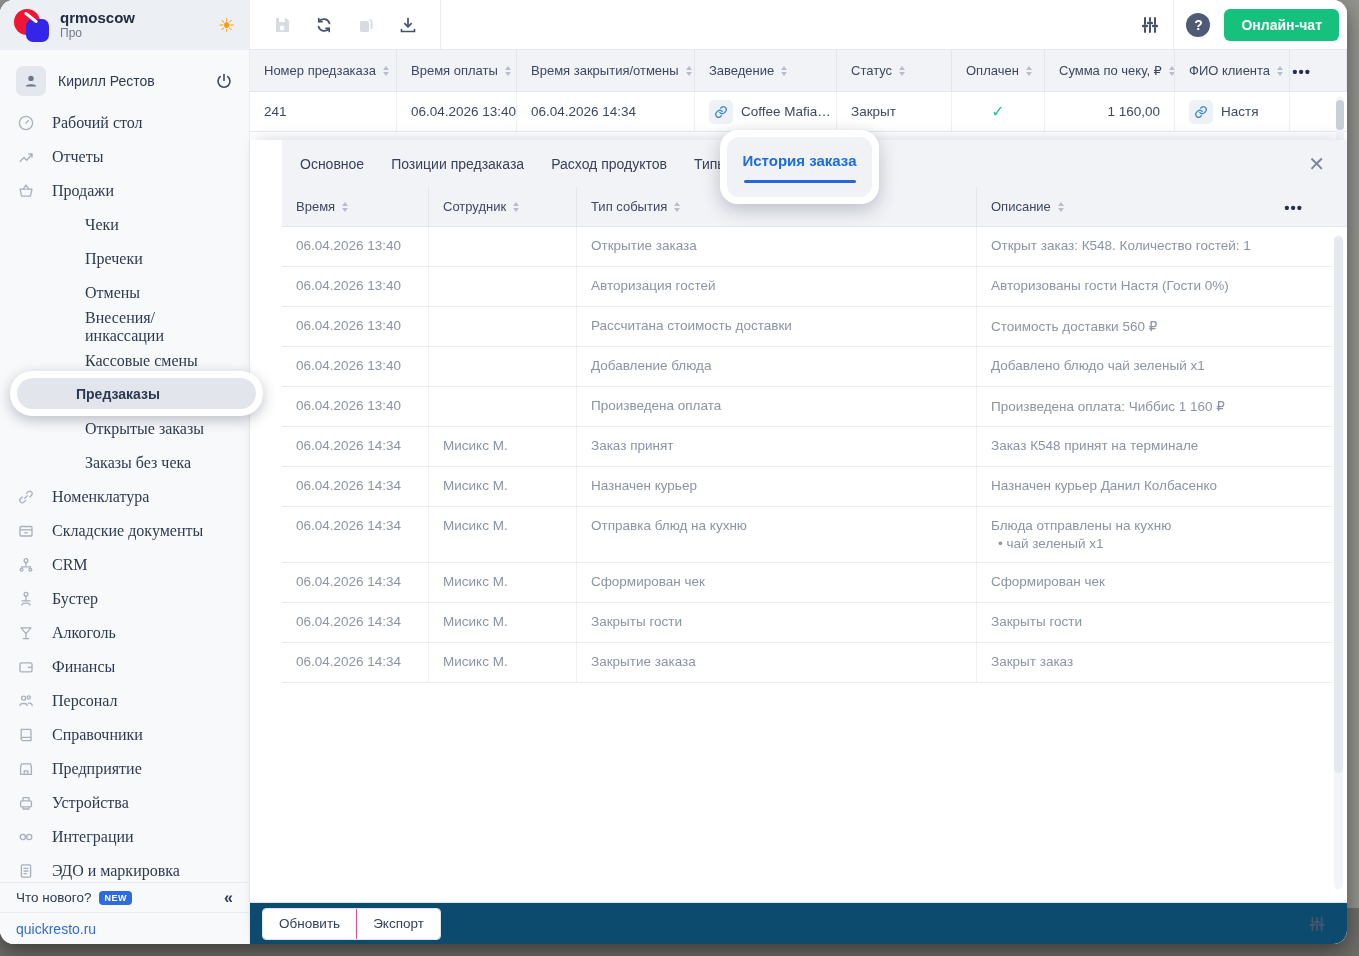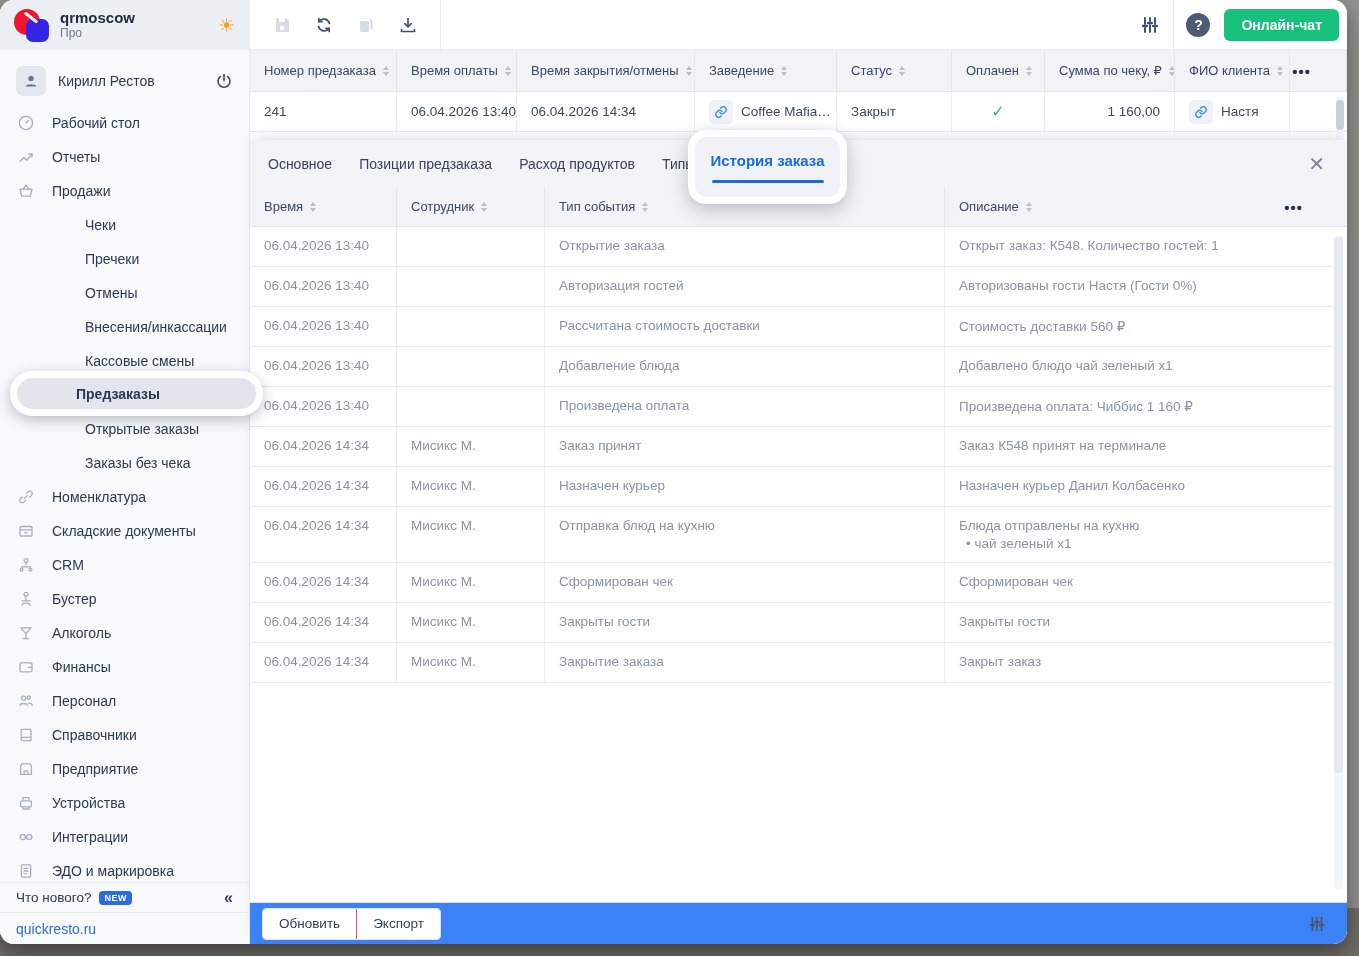--- a/index.html
+++ b/index.html
@@ -36,21 +36,21 @@
   .logo .l-slash{ position:absolute; left:9px; top:9px; width:16px; height:3px; background:#fff; border-radius:2px; transform:rotate(38deg); }
   .org-block{ margin-left:10px; line-height:1.15; }
   .org-name{ font-size:15px; font-weight:bold; color:#222c3f; }
   .org-plan{ font-size:12px; color:#707a8c; }
   .sun{ margin-left:auto; font-size:19px; color:#f5a017; cursor:pointer; }
   .user-row{ height:46px; display:flex; align-items:center; padding:0 16px; margin-top:8px; }
   .user-avatar{ width:30px; height:30px; border-radius:7px; background:#e3e7ee; display:flex; align-items:center; justify-content:center; }
   .user-name{ margin-left:12px; font-size:14px; color:#2d3a50; }
   .power{ margin-left:auto; cursor:pointer; display:flex; }
   .menu{ position:absolute; top:106px; left:0; right:0; }
-  .side-item{ height:34px; display:flex; align-items:center; padding:0 16px; font-size:14px; color:#2d3a50; cursor:pointer; }
+  .side-item{ height:34px; display:flex; align-items:center; padding:0 16px; font-size:16px; color:#2d3a50; cursor:pointer;font-family:Liberation Serif, serif; }
   .side-item .si{ width:20px; display:flex; justify-content:center; margin-right:16px; }
   .side-item.sub{ padding-left:85px; }
   .side-item.sub.hidden-label{ visibility:hidden; }
   
   .side-callout{ position:absolute; left:10px; top:371px; width:253px; height:45px; background:#fff;
     border-radius:22px; box-shadow:0 4px 14px rgba(30,40,60,.28); z-index:30; padding:7px; }
   .side-callout .pill{ width:100%; height:100%; background:#e2e6ec; border-radius:16px; display:flex; align-items:center;
     padding-left:59px; font-size:14px; font-weight:bold; color:#2b3850; }
   .side-footer{ position:absolute; left:0; right:0; bottom:0; }
   .whats-new-row{ border-top:1px solid #e8ebf0; height:30px; display:flex; align-items:center; padding:0 16px; }
@@ -79,21 +79,21 @@
     justify-content:center; margin-right:8px; flex:0 0 24px; cursor:pointer; }
   .check{ color:#27bd80; font-size:16px; font-weight:bold; }
   .more-dots{ color:#25314a; font-size:15px; font-weight:bold; letter-spacing:1px; cursor:pointer; }
   .o-more{ position:absolute; right:36px; top:13px; }
   .row-sliver{ height:8px; background:#fff; }
   
   .o-scroll{ position:absolute; right:3px; top:46px; width:8px; height:88px; background:#f4f6f9; border-radius:4px; }
   .o-thumb{ position:absolute; right:0; top:4px; width:8px; height:30px; background:#c9cfd9; border-radius:4px; }
   
   .panel{ position:absolute; left:250px; top:140px; right:0; bottom:0; background:#fff;
-    box-shadow:0 -7px 14px -6px rgba(35,45,70,.18); }
+    box-shadow:0 -7px 14px -6px rgba(35,45,70,.18);padding-left:32px; }
   .panel-head{ height:47px; background:#f1f3f6; display:flex; align-items:center; padding-left:18px; position:relative; }
   .tab{ font-size:14px; color:#37425a; margin-right:27px; cursor:pointer; white-space:nowrap; }
   .close-x{ position:absolute; right:22px; top:12px; font-size:20px; color:#7b8699; cursor:pointer; background:none; border:none; }
   .tab-callout{ position:absolute; left:438px; top:-10px; width:159px; height:74px; background:#fff; border-radius:18px;
     box-shadow:0 6px 18px rgba(30,40,60,.25); z-index:40; padding:7px; }
   .tab-callout .inner{ width:100%; height:100%; background:#f0f2f6; border-radius:12px; display:flex; flex-direction:column;
     align-items:center; justify-content:center; cursor:pointer; }
   .tab-active-label{ color:#1b6ce0; font-size:15px; font-weight:bold; white-space:nowrap; }
   .tab-underline{ width:112px; height:3px; background:#2268d6; border-radius:2px; margin-top:11px; }
   .d-head{ display:flex; background:#f1f3f7; height:40px; border-bottom:1px solid #e3e7ed; position:relative; }
@@ -106,21 +106,21 @@
   .dc.w-ev{ width:400px; flex:0 0 400px; }
   .dc.w-desc{ flex:1; border-right:none; white-space:normal; }
   .dc .sub-line{ padding-left:7px; margin-top:3px; }
   .hc-time{ width:147px; flex:0 0 147px; }
   .hc-emp{ width:148px; flex:0 0 148px; }
   .hc-ev{ width:400px; flex:0 0 400px; }
   .hc-desc{ flex:1; border-right:none; }
   .d-scroll{ position:absolute; right:4px; top:95px; width:9px; bottom:55px; background:#f1f4f8; border-radius:5px; }
   .d-thumb{ position:absolute; left:0; top:2px; width:9px; height:82%; background:#e4e9ef; border-radius:5px; }
   
-  .foot{ position:absolute; left:0; right:0; bottom:0; height:42px; background:#3b82f6; border-top:1px solid #e2e6ec;
+  .foot{ position:absolute; left:0; right:0; bottom:0; height:42px; background:#0c4a6e; border-top:1px solid #e2e6ec;
     display:flex; align-items:center; padding:0 12px; }
   .foot-group{ display:flex; border:1px solid #e0e4ea; border-radius:4px; overflow:hidden; }
   .foot-btn{ background:#fff; border:none; height:30px; padding:0 16px; font-size:13.5px; color:#33405a;
     cursor:pointer; font-family:inherit; }
   .foot-btn + .foot-btn{ border-left:1px solid #ec4899; }
   .foot-sliders{ margin-left:auto; width:36px; display:flex; justify-content:center; cursor:pointer; background:none; border:none; }
   svg{ display:block; }
 </style>
 </head>
 <body>

